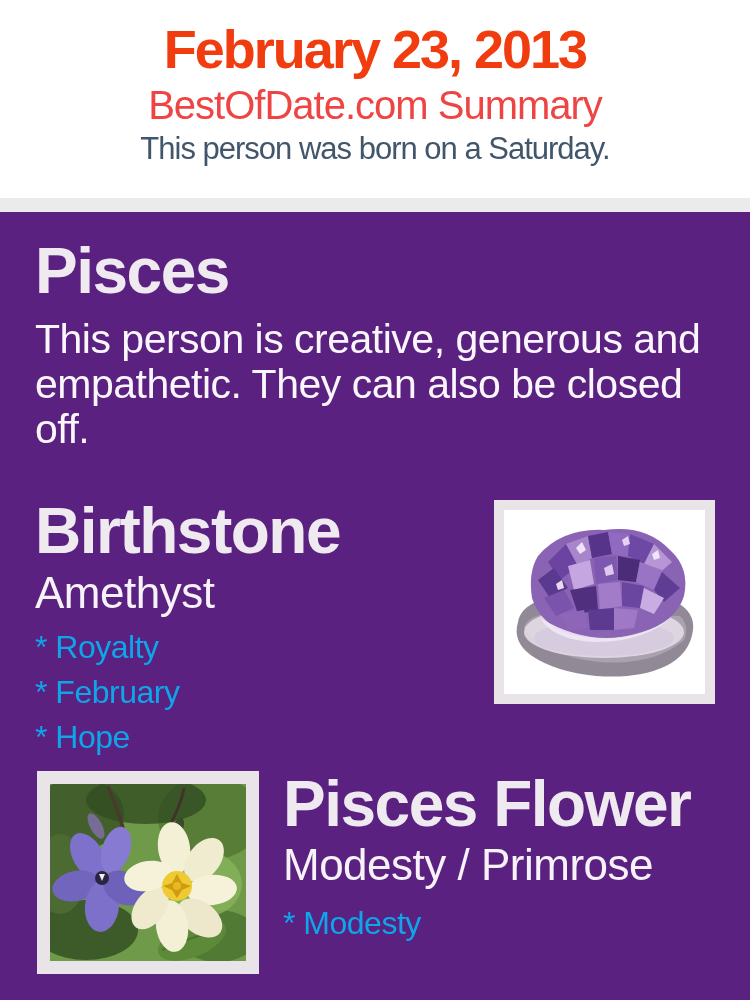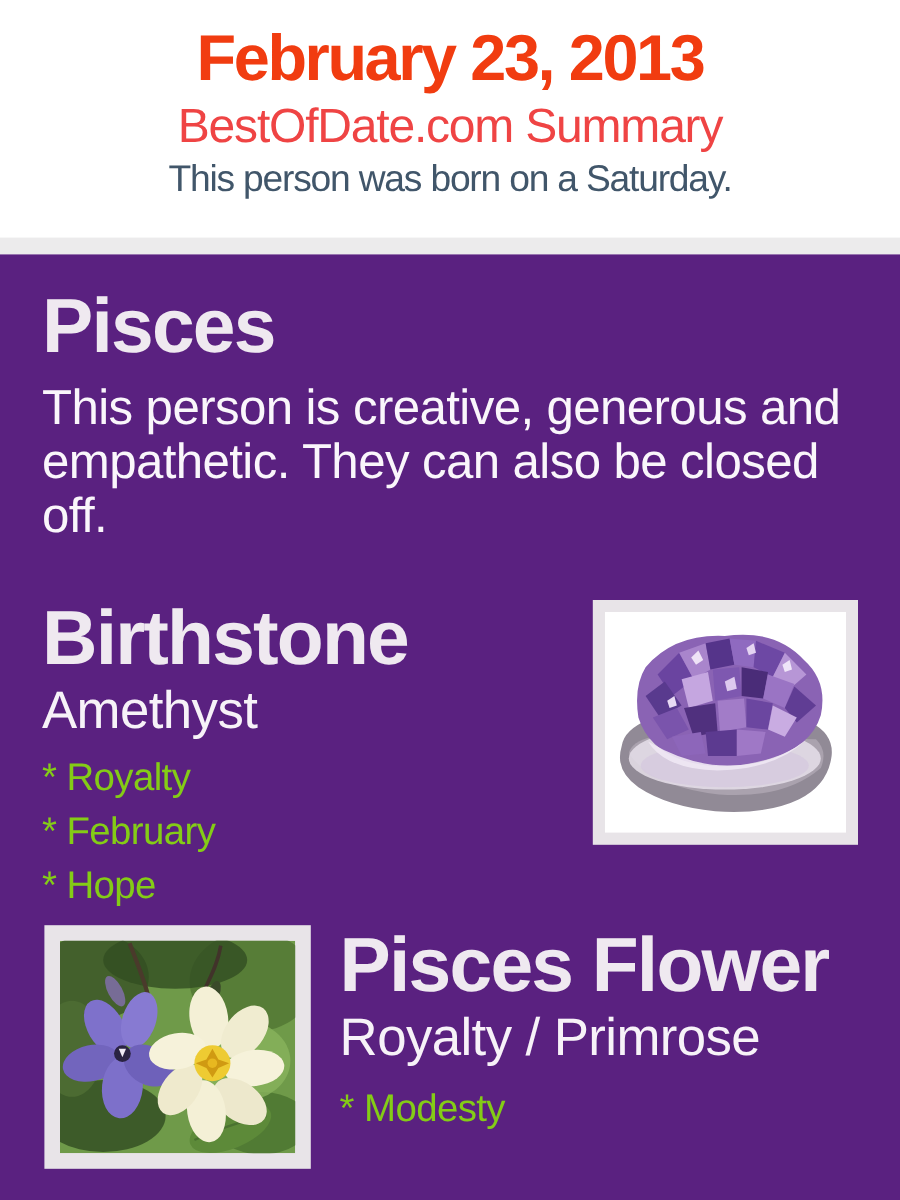--- a/index.html
+++ b/index.html
@@ -37,21 +37,21 @@
     font-size:41px;font-weight:400;color:#faf6fb;
     letter-spacing:-0.5px;line-height:1.1;max-width:685px;margin:12px 0 12px;
   }
   .birthstone-section{position:relative;margin-top:46px;}
   .stone-name,.flower-name{
     font-size:44px;font-weight:400;color:#f7f2f8;
     letter-spacing:-0.5px;line-height:1.15;margin:2px 0 0;
   }
   .trait-list{list-style:none;margin:6px 0 0;padding:0;}
   .trait-list li{
-    font-size:32px;font-weight:400;color:#84cc16;
+    font-size:32px;font-weight:400;color:#0ea5e9;
     letter-spacing:-0.5px;line-height:1.0;margin-top:13px;
   }
   .photo-frame{
     background:#e8e4e8;box-sizing:border-box;
   }
   .amethyst-frame{
     position:absolute;top:2px;right:0;width:221px;height:204px;padding:10px;
   }
   .amethyst-frame svg{display:block;width:201px;height:184px;}
   .flower-section{display:flex;margin-top:18px;}
@@ -174,21 +174,21 @@
             <ellipse cx="98" cy="92" rx="15" ry="24" fill="#f6f2da" transform="rotate(260 98 92)"></ellipse>
             <circle cx="127" cy="102" r="15" fill="#eecb32"></circle>
             <path d="M127,90 L132,99 L141,102 L132,106 L127,114 L122,106 L113,102 L122,99 Z" fill="#d09a12"></path>
             <circle cx="127" cy="102" r="4" fill="#e8b820"></circle>
           </g>
         </svg>
       </div>
 
       <div class="flower-text">
         <h2 class="h2">Pisces Flower</h2>
-        <div class="flower-name">Royalty / Primrose</div>
+        <div class="flower-name">Modesty / Primrose</div>
         <ul class="trait-list">
           <li>* Modesty</li>
         </ul>
       </div>
     </div>
 
   </div>
 </div>
 
 </body></html>

